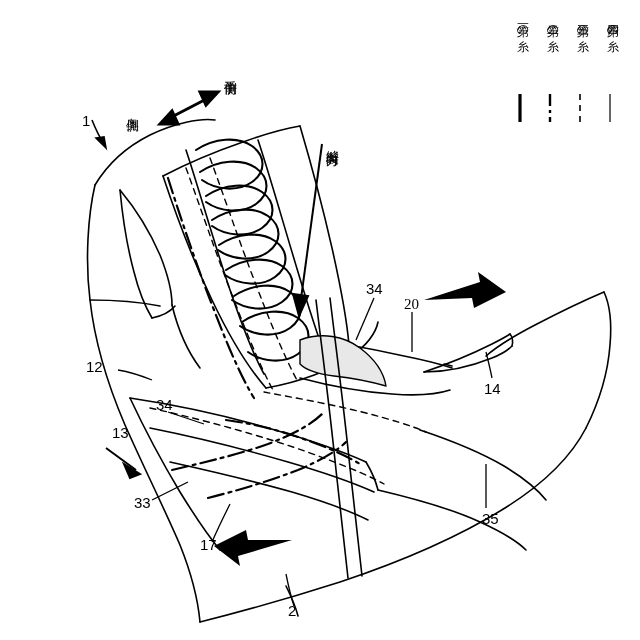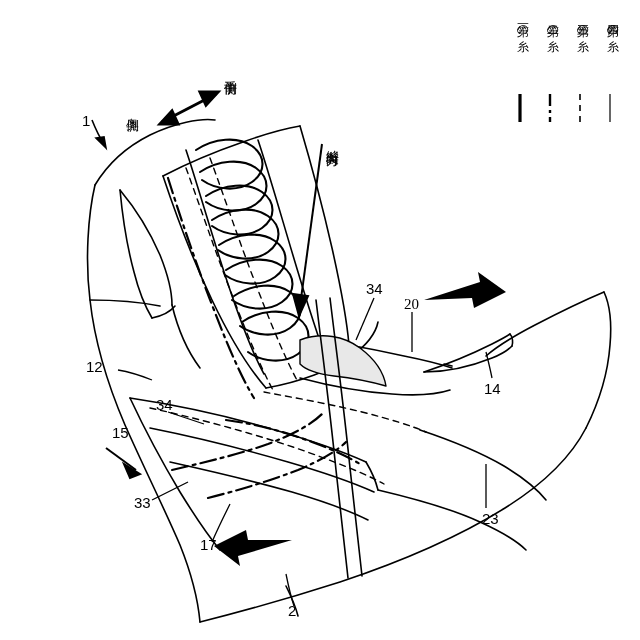--- a/index.html
+++ b/index.html
@@ -196,25 +196,25 @@
 
   <div class="vlabel" style="left:224px; top:70px;">手前側</div>
   <div class="vlabel" style="left:126px; top:108px;">奥側</div>
   <div class="vlabel" style="left:326px; top:140px;">縫製方向</div>
 
   <div class="numlabel" style="left:82px; top:112px;">1</div>
   <div class="numlabel" style="left:288px; top:602px;">2</div>
   <div class="numlabel" style="left:484px; top:380px;">14</div>
   <div class="numlabel" style="left:200px; top:536px;">17</div>
   <div class="numlabel" style="left:86px; top:358px;">12</div>
-  <div class="numlabel" style="left:112px; top:424px;">15</div>
+  <div class="numlabel" style="left:112px; top:424px;">13</div>
   <div class="numlabel" style="left:404px; top:296px;font-family:Liberation Serif, serif;">20</div>
   <div class="numlabel" style="left:156px; top:396px;">34</div>
   <div class="numlabel" style="left:134px; top:494px;">33</div>
-  <div class="numlabel" style="left:482px; top:510px;">23</div>
+  <div class="numlabel" style="left:482px; top:510px;">35</div>
   <div class="numlabel" style="left:366px; top:280px;">34</div>
 
   <div class="legend">
     <svg viewBox="0 0 120 110">
       <g stroke="#000" stroke-linecap="butt">
         <line x1="14" y1="78" x2="14" y2="106" stroke-width="3.2"></line>
         <line x1="44" y1="78" x2="44" y2="106" stroke-width="2.4" stroke-dasharray="12 4 3 4"></line>
         <line x1="74" y1="78" x2="74" y2="106" stroke-width="1.6" stroke-dasharray="6 5"></line>
         <line x1="104" y1="78" x2="104" y2="106" stroke-width="1.2"></line>
       </g>

